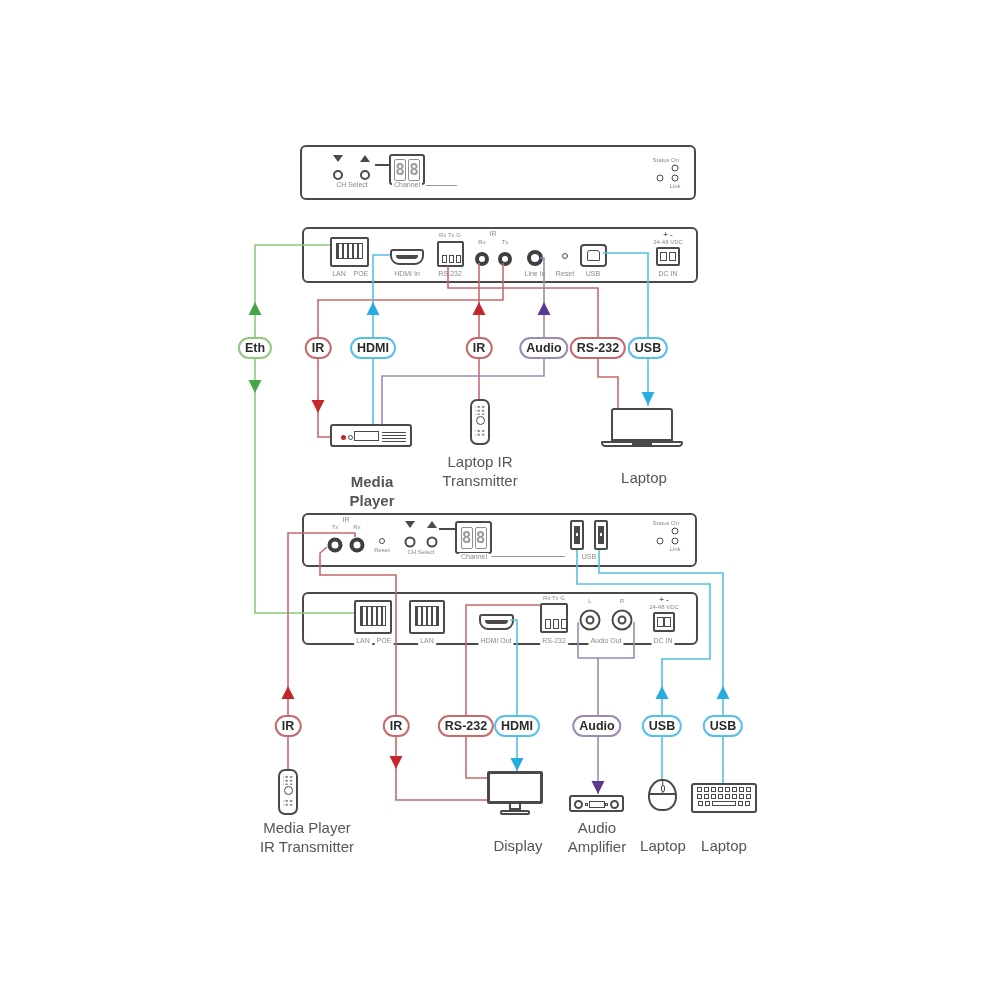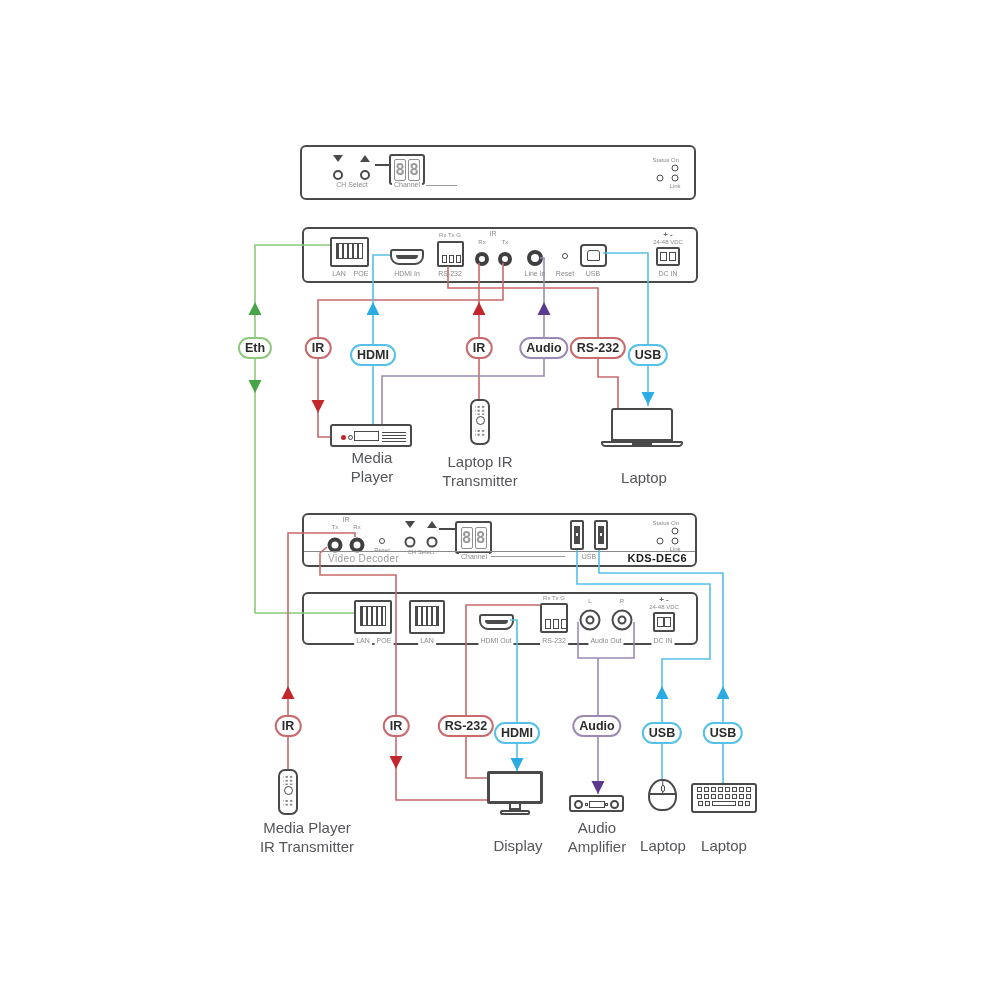--- a/index.html
+++ b/index.html
@@ -49,21 +49,21 @@
   .dc{position:absolute;border:2px solid #4a4a4a;border-radius:2px;background:#fff;box-sizing:border-box;}
   .dc-pin{position:absolute;top:3px;bottom:3px;width:7px;border:1.5px solid #4a4a4a;box-sizing:border-box;}
   .rca{position:absolute;width:21px;height:21px;border:2.5px solid #4a4a4a;border-radius:50%;
        transform:translate(-50%,-50%);box-sizing:border-box;background:#fff;display:flex;align-items:center;justify-content:center;}
   .rca-in{width:9px;height:9px;border:2px solid #4a4a4a;border-radius:50%;box-sizing:border-box;}
   
   .pill{position:absolute;transform:translate(-50%,-50%);background:#fff;border:2px solid #888;
         border-radius:12px;padding:2px 5px;font-size:12.5px;font-weight:bold;color:#2b2b2b;white-space:nowrap;z-index:6;}
   .pill.green{border-color:#8fc97d;}
   .pill.red{border-color:#c8696c;}
-  .pill.cyan{border-color:#55c0e8;margin-top:7px;}
+  .pill.cyan{border-color:#55c0e8;}
   .pill.purple{border-color:#9c8ab2;}
   
   .figlabel{position:absolute;transform:translateX(-50%);text-align:center;color:#55565a;
             font-size:15px;line-height:19px;white-space:nowrap;z-index:5;}
   .dev{position:absolute;border:2px solid #4a4a4a;background:#fff;box-sizing:border-box;z-index:4;}
   .remote{border-radius:7px;}
   .rdots{margin:3px 3px 0;height:11px;background-image:radial-gradient(circle,#777 .9px,transparent 1.2px);
          background-size:4.4px 3.8px;background-position:1.5px 1px;}
   .rcirc{width:9px;height:9px;border:1.5px solid #4a4a4a;border-radius:50%;margin:1px auto;box-sizing:border-box;}
   .mp-window{position:absolute;left:22px;top:5px;width:25px;height:10px;border:1.5px solid #4a4a4a;box-sizing:border-box;}
@@ -215,24 +215,20 @@
       <div class="usba-in"></div>
       <div class="usba-slot"></div>
     </div>
     <span class="plabel" style="left:285px;top:38px;z-index:2;">USB</span>
     <span class="plabel p6" style="left:357px;top:5px;">Status</span>
     <span class="plabel p6" style="left:371px;top:5px;">On</span>
     <div class="led" style="left:371px;top:16px;"></div>
     <div class="led" style="left:356px;top:26px;"></div>
     <div class="led" style="left:371px;top:26px;"></div>
     <span class="plabel p6" style="left:371px;top:31px;">Link</span>
-    <div class="strip" style="height:13px;">
-      <span class="devlabel">Video Decoder</span>
-      <span class="model">KDS-DEC6</span>
-    </div>
   </div>
 
   <div class="panel" style="left:302px;top:592px;width:396px;height:53px;">
     <div class="rj45" style="left:50px;top:6px;width:38px;height:34px;">
       <div class="rj45-in"></div>
     </div>
     <span class="plabel" style="left:59px;top:43px;">LAN</span>
     <span class="plabel" style="left:80px;top:43px;">POE</span>
     <div class="rj45" style="left:105px;top:6px;width:36px;height:34px;">
       <div class="rj45-in"></div>
@@ -282,21 +278,21 @@
   <div class="pill purple" style="left:597px;top:726px;">Audio</div>
   <div class="pill cyan" style="left:662px;top:726px;">USB</div>
   <div class="pill cyan" style="left:723px;top:726px;">USB</div>
 
   <div class="dev" style="left:330px;top:424px;width:82px;height:23px;border-radius:3px;">
     <div class="mp-reddot"></div>
     <div class="mp-dot"></div>
     <div class="mp-window"></div>
     <div class="mp-grille"></div>
   </div>
-  <div class="figlabel" style="left:372px;top:448px;">
+  <div class="figlabel" style="left:372px;top:472px;font-weight:bold;">
     <div>Media</div>
     <div>Player</div>
   </div>
 
   <div class="dev remote" style="left:470px;top:399px;width:20px;height:46px;">
     <div class="rdots"></div>
     <div class="rcirc"></div>
     <div class="rdots" style="height:9px;"></div>
   </div>
   <div class="figlabel" style="left:480px;top:452px;">

